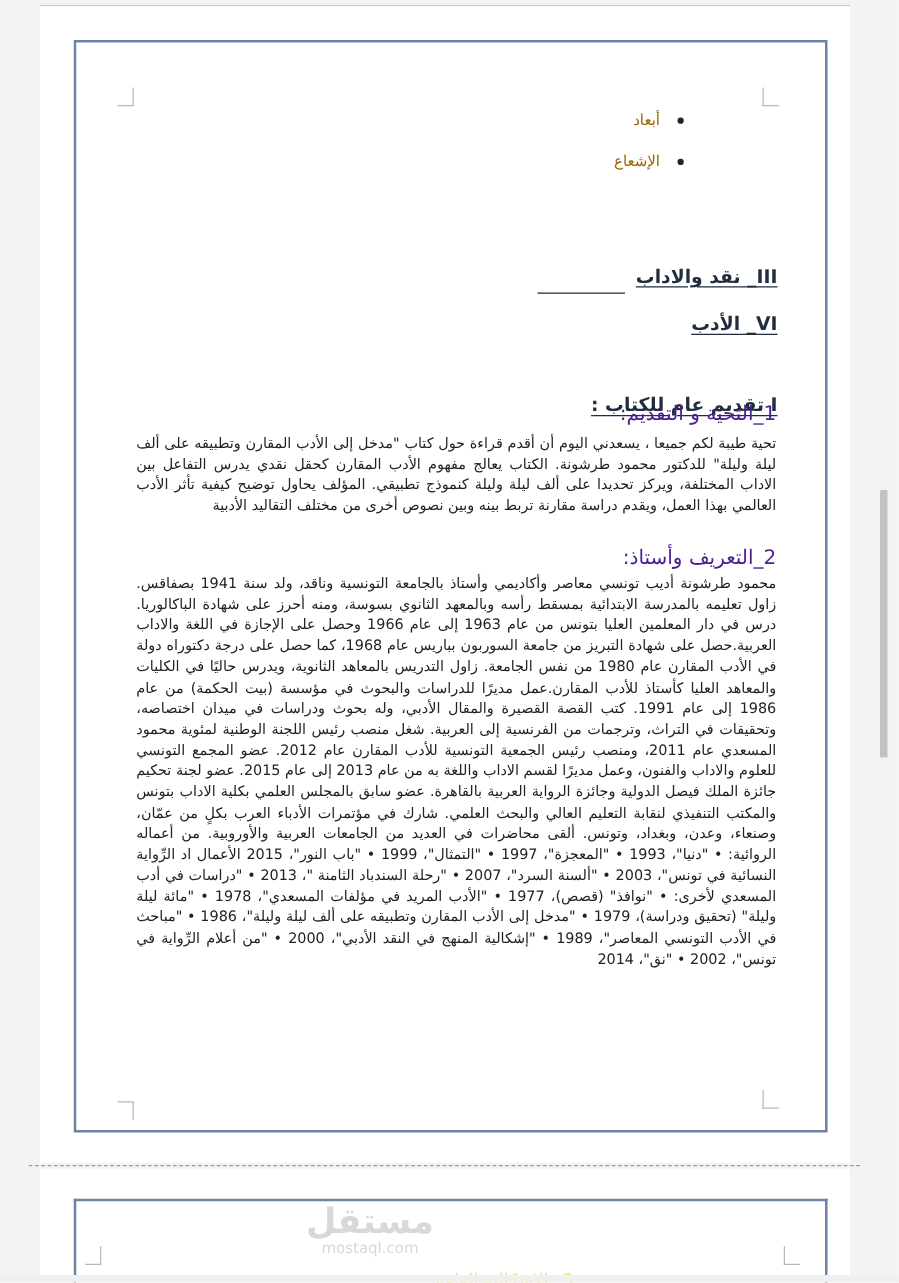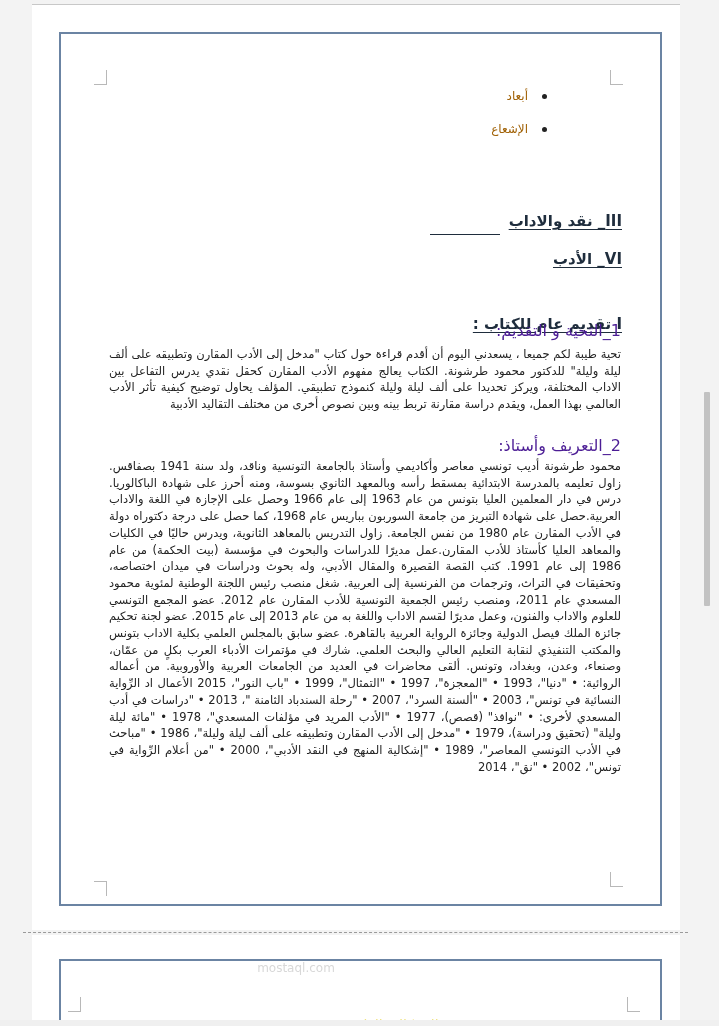--- a/index.html
+++ b/index.html
@@ -104,19 +104,20 @@
 <div class="para p2">محمود طرشونة أديب تونسي معاصر وأكاديمي وأستاذ بالجامعة التونسية وناقد، ولد سنة 1941 بصفاقس. زاول تعليمه بالمدرسة الابتدائية بمسقط رأسه وبالمعهد الثانوي بسوسة، ومنه أحرز على شهادة الباكالوريا. درس في دار المعلمين العليا بتونس من عام 1963 إلى عام 1966 وحصل على الإجازة في اللغة والاداب العربية.حصل على شهادة التبريز من جامعة السوربون بباريس عام 1968، كما حصل على درجة دكتوراه دولة في الأدب المقارن عام 1980 من نفس الجامعة. زاول التدريس بالمعاهد الثانوية، ويدرس حاليًا في الكليات والمعاهد العليا كأستاذ للأدب المقارن.عمل مديرًا للدراسات والبحوث في مؤسسة (بيت الحكمة) من عام 1986 إلى عام 1991. كتب القصة القصيرة والمقال الأدبي، وله بحوث ودراسات في ميدان اختصاصه، وتحقيقات في التراث، وترجمات من الفرنسية إلى العربية. شغل منصب رئيس اللجنة الوطنية لمئوية محمود المسعدي عام 2011، ومنصب رئيس الجمعية التونسية للأدب المقارن عام 2012. عضو المجمع التونسي للعلوم والاداب والفنون، وعمل مديرًا لقسم الاداب واللغة به من عام 2013 إلى عام 2015. عضو لجنة تحكيم جائزة الملك فيصل الدولية وجائزة الرواية العربية بالقاهرة. عضو سابق بالمجلس العلمي بكلية الاداب بتونس والمكتب التنفيذي لنقابة التعليم العالي والبحث العلمي. شارك في مؤتمرات الأدباء العرب بكلٍ من عمّان، وصنعاء، وعدن، وبغداد، وتونس. ألقى محاضرات في العديد من الجامعات العربية والأوروبية. من أعماله الروائية: • "دنيا"، 1993 • "المعجزة"، 1997 • "التمثال"، 1999 • "باب النور"، 2015 الأعمال اد الرِّواية النسائية في تونس"، 2003 • "ألسنة السرد"، 2007 • "رحلة السندباد الثامنة "، 2013 • "دراسات في أدب المسعدي لأخرى: • "نوافذ" (قصص)، 1977 • "الأدب المريد في مؤلفات المسعدي"، 1978 • "مائة ليلة وليلة" (تحقيق ودراسة)، 1979 • "مدخل إلى الأدب المقارن وتطبيقه على ألف ليلة وليلة"، 1986 • "مباحث في الأدب التونسي المعاصر"، 1989 • "إشكالية المنهج في النقد الأدبي"، 2000 • "من أعلام الرِّواية في تونس"، 2002 • "نق"، 2014</div>
 
 <div class="page-sep"></div>
 
 <div class="page page2"></div>
 <div class="frame frame2"></div>
 <div class="crop crop-tl" style="left:68px; top:997px;"></div>
 <div class="crop crop-tr" style="left:627px; top:997px;"></div>
 
 <div class="watermark">
+  <div class="wm-ar">مستقل</div>
   <div class="wm-en">mostaql.com</div>
 </div>
 <div class="next-heading">3_ الإشكالية العامة</div>
 
 <div class="scroll-track"></div>
 <div class="scroll-thumb"></div>
 <div class="bottom-bar"></div>
 
 </body></html>

